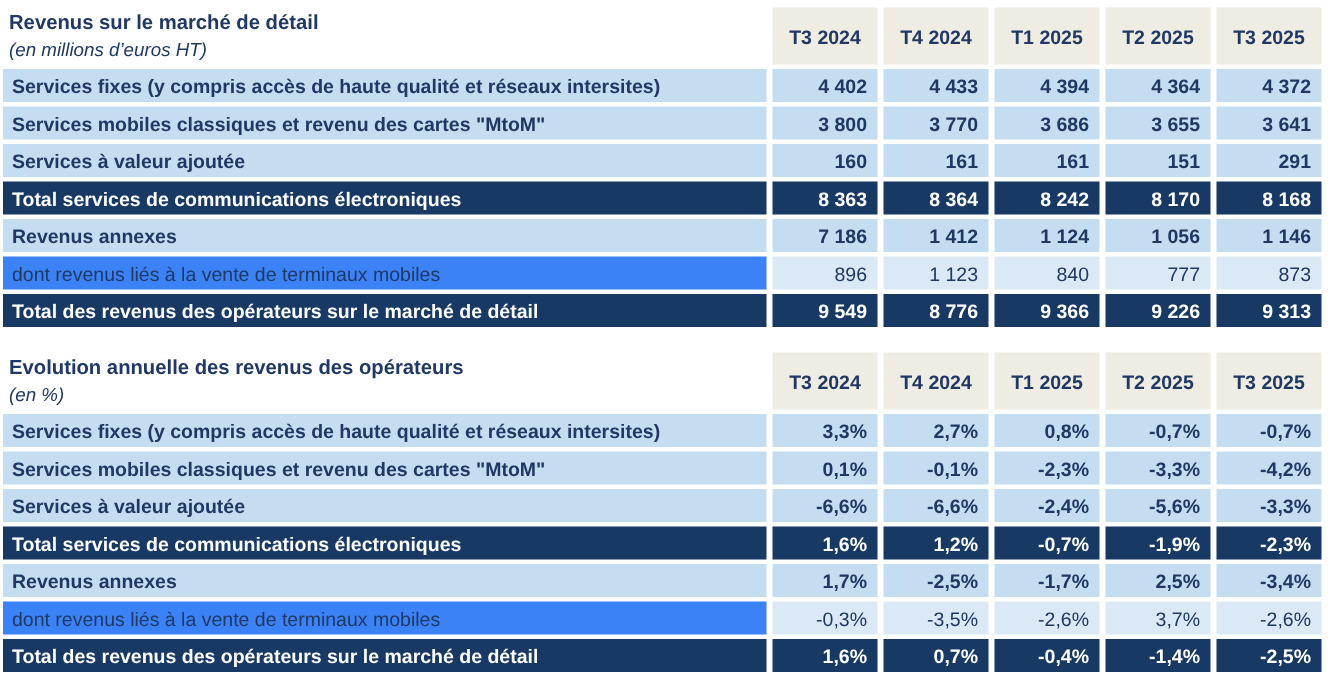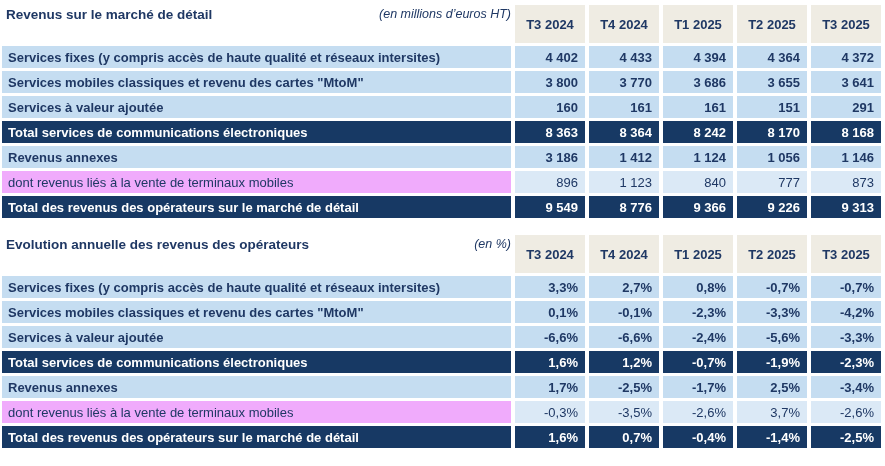--- a/index.html
+++ b/index.html
@@ -9,39 +9,39 @@
     color:#1f3864;overflow:hidden;
   }
   .page{padding:5px 0 0 2px;}
   .grid-row{
     display:grid;
     grid-template-columns:509px repeat(5,70px);
     column-gap:4px;
   }
   .hdr{height:38px;margin-bottom:3px;}
   .title-cell{
-    display:flex;flex-direction:row;justify-content:space-between;
+    display:flex;flex-direction:column;justify-content:space-between;
     padding:1px 0 2px 4px;background:#ffffff;
   }
   .title{font-weight:bold;font-size:13.5px;line-height:18px;}
   .subtitle{font-style:italic;font-size:12.5px;line-height:16px;}
   .qcell{
     background:#efece3;display:flex;align-items:center;justify-content:center;
     font-weight:bold;font-size:13px;
   }
   .row{height:22px;margin-bottom:3px;}
   .cell{display:flex;align-items:center;font-size:13px;}
   .label-cell{
     padding-left:6px;font-weight:bold;background:#c5ddf1;
     white-space:nowrap;overflow:hidden;
   }
   .val-cell{
     justify-content:flex-end;padding-right:7px;font-weight:bold;background:#c5ddf1;
   }
-  .row.sub .label-cell{font-weight:normal;background:#f0abfc;}
+  .row.sub .label-cell{font-weight:normal;background:#3b82f6;}
   .row.sub .val-cell{font-weight:normal;background:#dbe9f6;}
   .row.total .cell{background:#173964;color:#ffffff;}
   .tbl2{margin-top:17px;}
 </style>
 </head>
 <body>
 
 <div class="page">
 
   <section class="tbl1">
@@ -84,21 +84,21 @@
         <div class="grid-row row total">
           <div class="cell label-cell">Total services de communications électroniques</div>
           <div class="cell val-cell">8 363</div>
           <div class="cell val-cell">8 364</div>
           <div class="cell val-cell">8 242</div>
           <div class="cell val-cell">8 170</div>
           <div class="cell val-cell">8 168</div>
         </div>
         <div class="grid-row row normal">
           <div class="cell label-cell">Revenus annexes</div>
-          <div class="cell val-cell">3 186</div>
+          <div class="cell val-cell">7 186</div>
           <div class="cell val-cell">1 412</div>
           <div class="cell val-cell">1 124</div>
           <div class="cell val-cell">1 056</div>
           <div class="cell val-cell">1 146</div>
         </div>
         <div class="grid-row row sub">
           <div class="cell label-cell">dont revenus liés à la vente de terminaux mobiles</div>
           <div class="cell val-cell">896</div>
           <div class="cell val-cell">1 123</div>
           <div class="cell val-cell">840</div>

